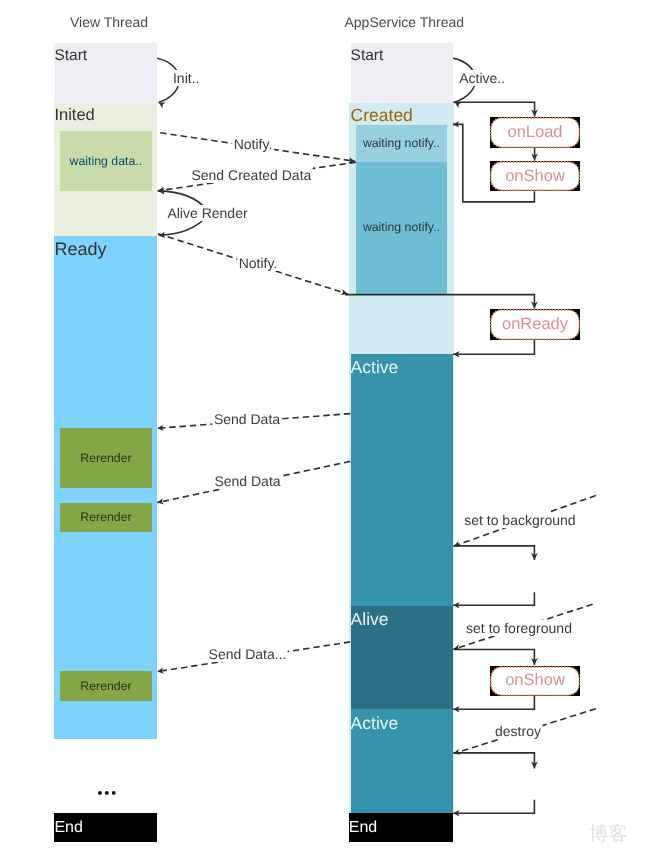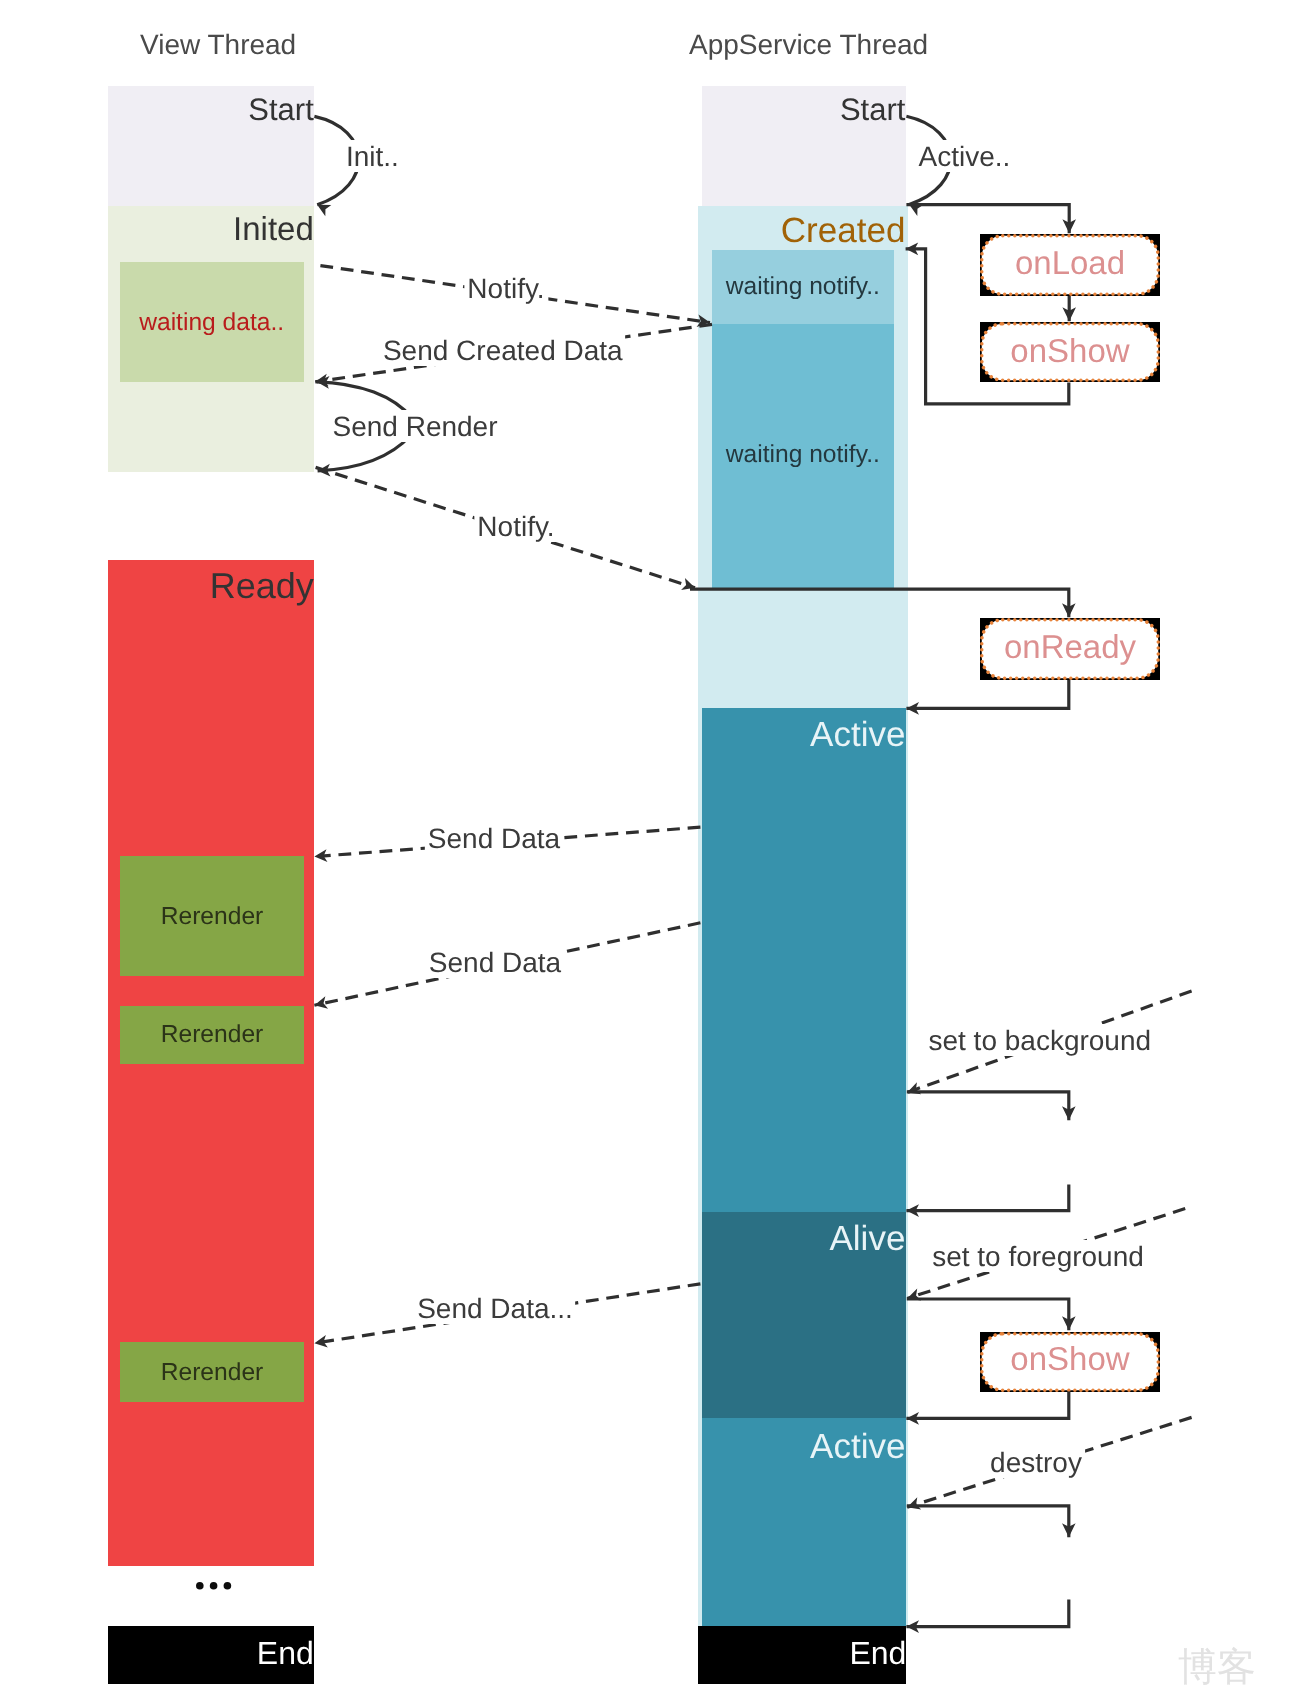--- a/index.html
+++ b/index.html
@@ -5,21 +5,21 @@
   html,body{margin:0;padding:0;}
   body{width:645px;height:851px;background:#fff;position:relative;overflow:hidden;
        font-family:"Liberation Sans",sans-serif;
        -webkit-font-smoothing:antialiased;text-rendering:geometricPrecision;}
   #stage{position:absolute;left:0;top:0;width:645px;height:851px;}
   .column{position:absolute;left:0;top:0;width:100%;height:100%;}
   .callbacks{position:absolute;left:0;top:0;width:100%;height:100%;}
   .col-title{position:absolute;font-size:14px;color:#4a4a4a;white-space:nowrap;}
   .band{position:absolute;overflow:hidden;}
   .backing{position:absolute;}
-  .band-label{position:absolute;left:0;right:0;text-align:right;line-height:1;white-space:nowrap;}
+  .band-label{position:absolute;left:0;right:0;text-align:left;line-height:1;white-space:nowrap;}
   .inner-box{position:absolute;display:flex;align-items:center;justify-content:center;}
   .inner-box span{font-size:12.3px;line-height:1;white-space:nowrap;}
   .cb{position:absolute;box-sizing:border-box;background:#000000;
       display:flex;align-items:center;justify-content:center;}
   .cb svg{position:absolute;left:0;top:0;overflow:visible;}
   .cb span{position:relative;}
   .cb span{font-size:16.5px;color:#DC9090;line-height:1;white-space:nowrap;}
   .lbl{position:absolute;font-size:14px;color:#3b3b3b;white-space:nowrap;
        transform:translate(-50%,-50%);background:#fff;padding:0 1.5px;}
   .ellipsis{position:absolute;font-size:0;line-height:0;}
@@ -32,28 +32,28 @@
 
 <div id="stage">
 <div class="column">
   <div class="col-title" style="left: 70px; top: 14px;">View Thread</div>
   <div class="band" style="left: 54.4px; width: 102.5px; top: 43px; height: 59.5px; background: rgb(240, 238, 244);">
         <span class="band-label" style="color: rgb(51, 51, 51); font-size: 15.5px; top: 4.5px;">Start</span>
       </div>
   <div class="band" style="left: 54.4px; width: 102.5px; top: 102.5px; height: 133.5px; background: rgb(234, 239, 223);">
         <span class="band-label" style="color: rgb(51, 51, 51); font-size: 16.5px; top: 4.2px;">Inited</span>
       </div>
-  <div class="band" style="left: 54.4px; width: 102.5px; top: 236px; height: 503px; background: #ef4444; margin-top: 44px;">
+  <div class="band" style="left: 54.4px; width: 102.5px; top: 236px; height: 503px; background: #7dd3fc;">
         <span class="band-label" style="color: rgb(51, 51, 51); font-size: 18px; top: 3.5px;">Ready</span>
       </div>
   <div class="band" style="left: 54.4px; width: 102.5px; top: 813px; height: 28.5px; background: rgb(0, 0, 0);">
         <span class="band-label" style="color: rgb(255, 255, 255); font-size: 16px; top: 6.5px;">End</span>
       </div>
   <div class="inner-box" style="left: 60.1px; top: 131.4px; width: 91.5px; height: 59.7px; background: rgb(201, 218, 171);">
-        <span style="color: #b91c1c;">waiting data..</span>
+        <span style="color: #0c4a6e;">waiting data..</span>
       </div>
   <div class="inner-box" style="left: 60px; top: 428px; width: 92px; height: 59.5px; background: rgb(133, 166, 70);">
         <span style="color: rgb(43, 51, 24);">Rerender</span>
       </div>
   <div class="inner-box" style="left: 60px; top: 502.5px; width: 92px; height: 29px; background: rgb(133, 166, 70);">
         <span style="color: rgb(43, 51, 24);">Rerender</span>
       </div>
   <div class="inner-box" style="left: 60px; top: 671px; width: 92px; height: 30px; background: rgb(133, 166, 70);">
         <span style="color: rgb(43, 51, 24);">Rerender</span>
       </div>
@@ -217,21 +217,21 @@
       <g>
         <path d="M534.4,799.8 L 534.4,813.3 L 453.2,813.3" fill="none" stroke="#2f2f2f" stroke-width="1.6" stroke-linecap="butt" stroke-linejoin="miter"></path>
         <path d="M0,0 L -6.3,-3.2 L -4.662,0 L -6.3,3.2 Z" transform="translate(453.20001220703125,813.2999877929688) rotate(180)" fill="#2f2f2f"></path>
       </g>
     </svg>
 <div class="arrow-labels">
   <div class="lbl" style="left: 186.2px; top: 78.2px;">Init..</div>
   <div class="lbl" style="left: 482.2px; top: 78px;">Active..</div>
   <div class="lbl" style="left: 253px; top: 144px;">Notify.</div>
   <div class="lbl" style="left: 251.4px; top: 175px;">Send Created Data</div>
-  <div class="lbl" style="left: 207.5px; top: 212.5px;">Send Render</div>
+  <div class="lbl" style="left: 207.5px; top: 212.5px;">Alive Render</div>
   <div class="lbl" style="left: 258px; top: 262.5px;">Notify.</div>
   <div class="lbl" style="left: 247px; top: 419px;">Send Data</div>
   <div class="lbl" style="left: 247.5px; top: 481px;">Send Data</div>
   <div class="lbl" style="left: 519.9px; top: 520px;">set to background</div>
   <div class="lbl" style="left: 519px; top: 627.5px;">set to foreground</div>
   <div class="lbl" style="left: 247.5px; top: 654px;">Send Data...</div>
   <div class="lbl" style="left: 518px; top: 730.5px;">destroy</div>
 </div>
 <div class="wm" style="left: 589px; top: 820px; font-size: 19.5px; color: rgb(226, 226, 226);">博客</div>
 </div>

